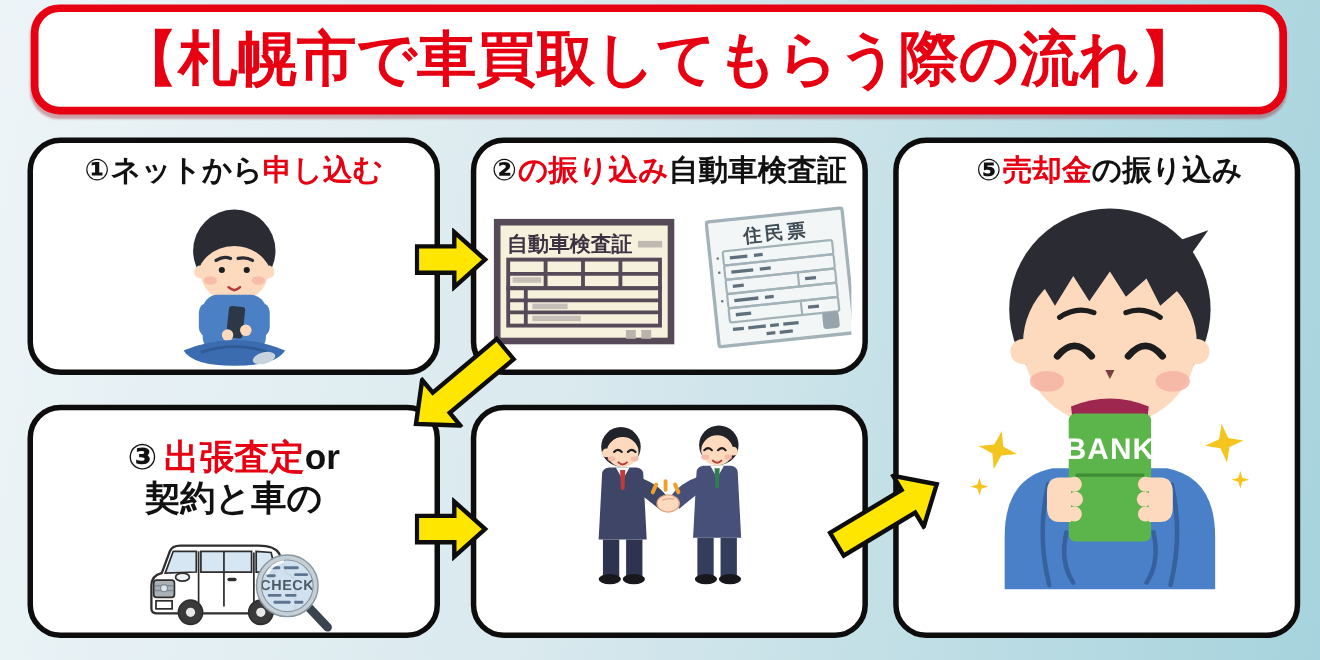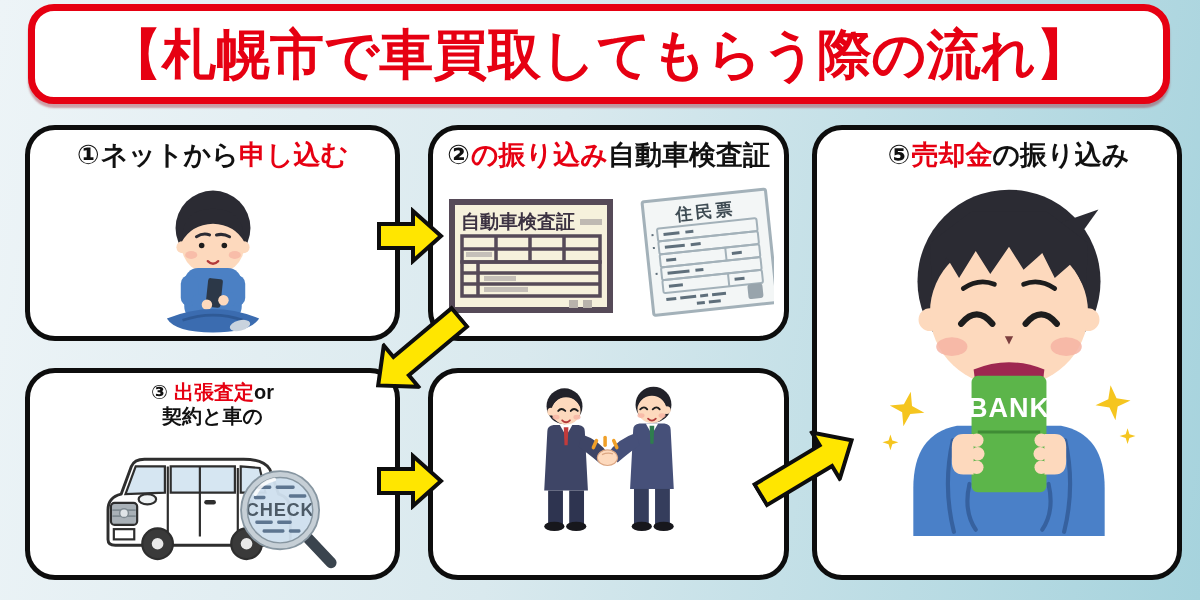--- a/index.html
+++ b/index.html
@@ -29,21 +29,21 @@
   #card2{left:428px;top:125px;width:361px;height:216px;}
   #card3{left:25px;top:368px;width:375px;height:212px;}
   #card4{left:428px;top:368px;width:361px;height:212px;}
   #card5{left:812px;top:125px;width:370px;height:455px;padding-left:23px;}
   .card-heading{
     margin-top:10px;font-size:27px;font-weight:bold;color:var(--c-heading_text,#111);
     text-align:center;line-height:1.18;white-space:nowrap;
   }
   .card-heading .em{color:var(--c-emphasis,#e60012);}
   .card-heading .num{margin-right:1px;}
-  #card3 .card-heading{margin-top:8px;font-size:20px;}
+  #card3 .card-heading{margin-top:24px;font-size:32px;}
   #card3 .num{margin-right:6px;}
   .illu{display:block;margin-top:2px;}
   svg{font-family:inherit;}
   
   .arrow{position:absolute;}
   #arrow2{transform:rotate(140deg);}
   #arrow4{transform:rotate(-31deg);}
 </style>
 </head>
 <body>

